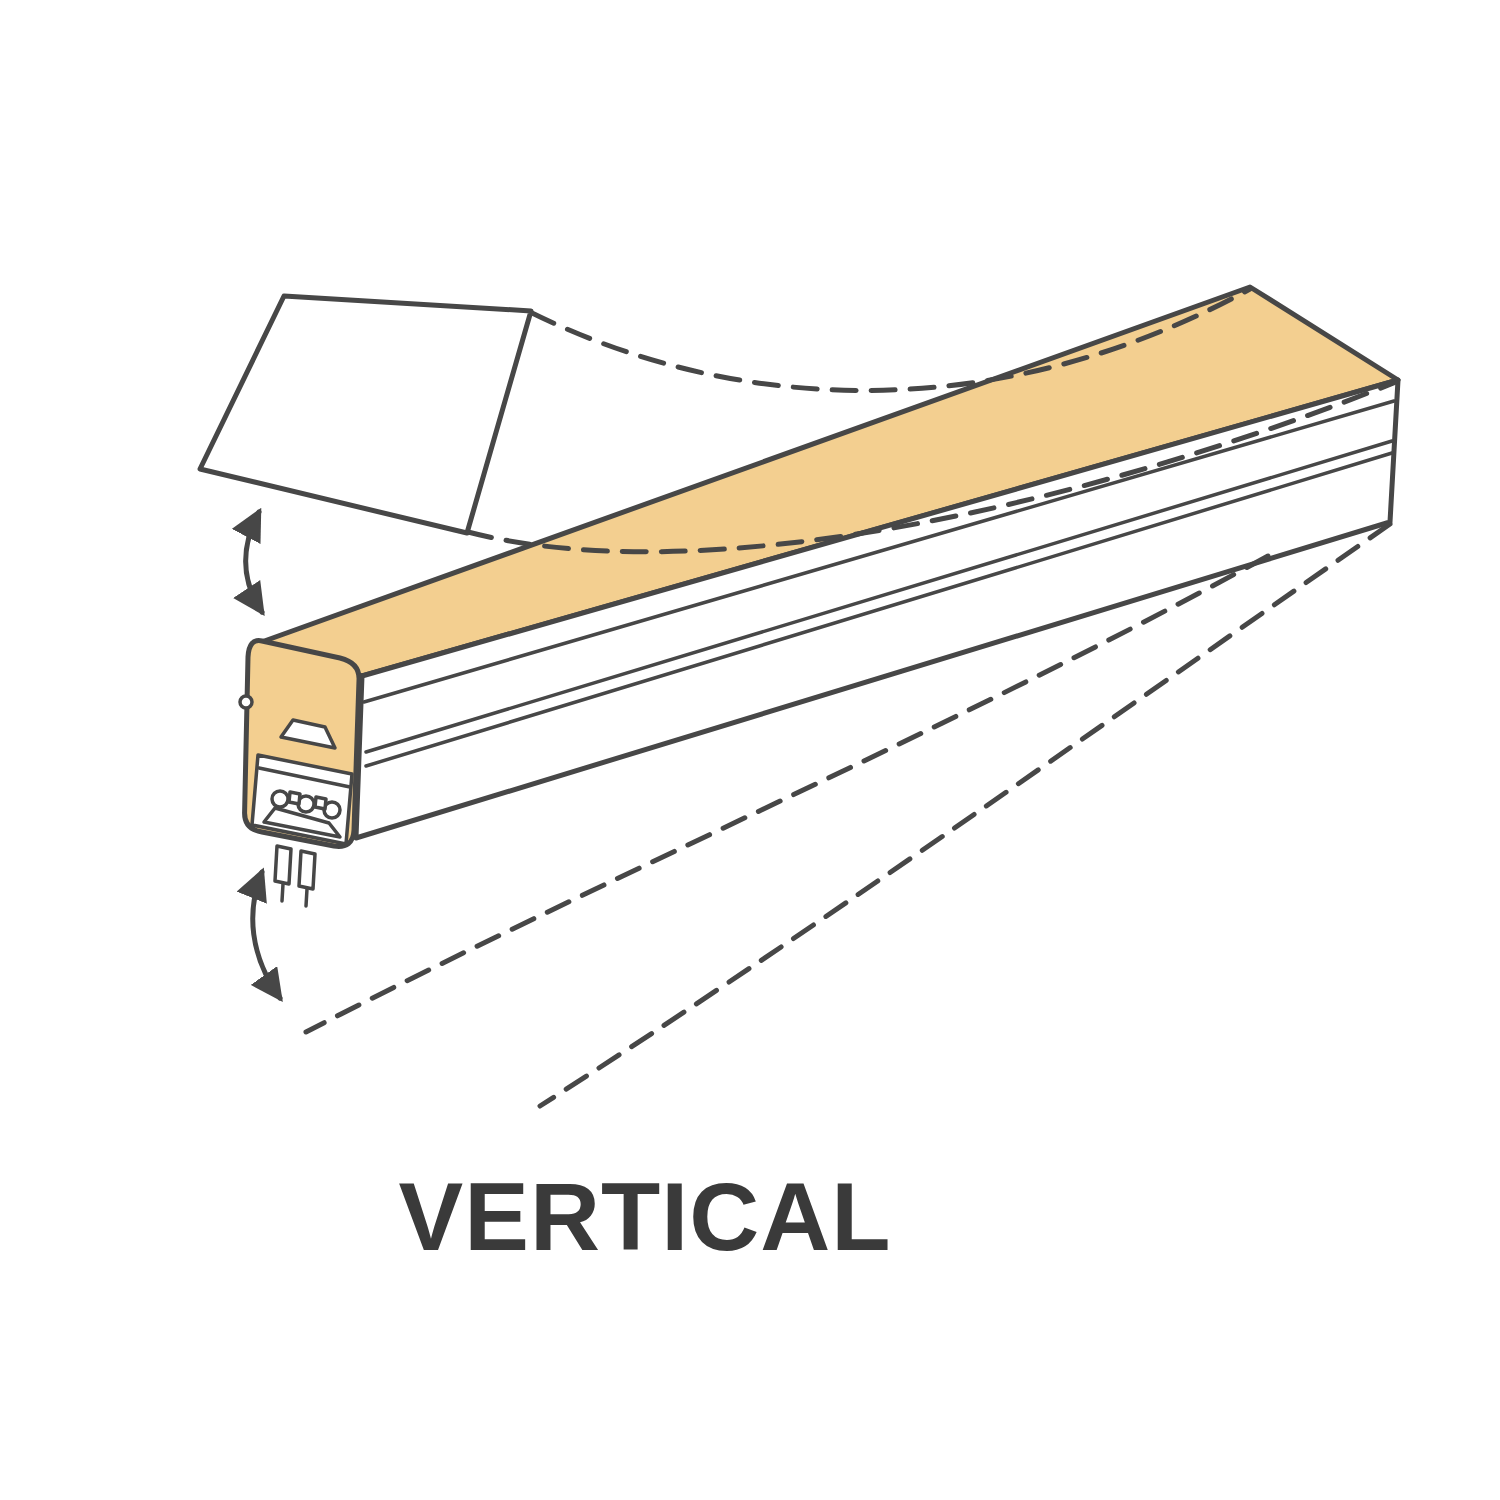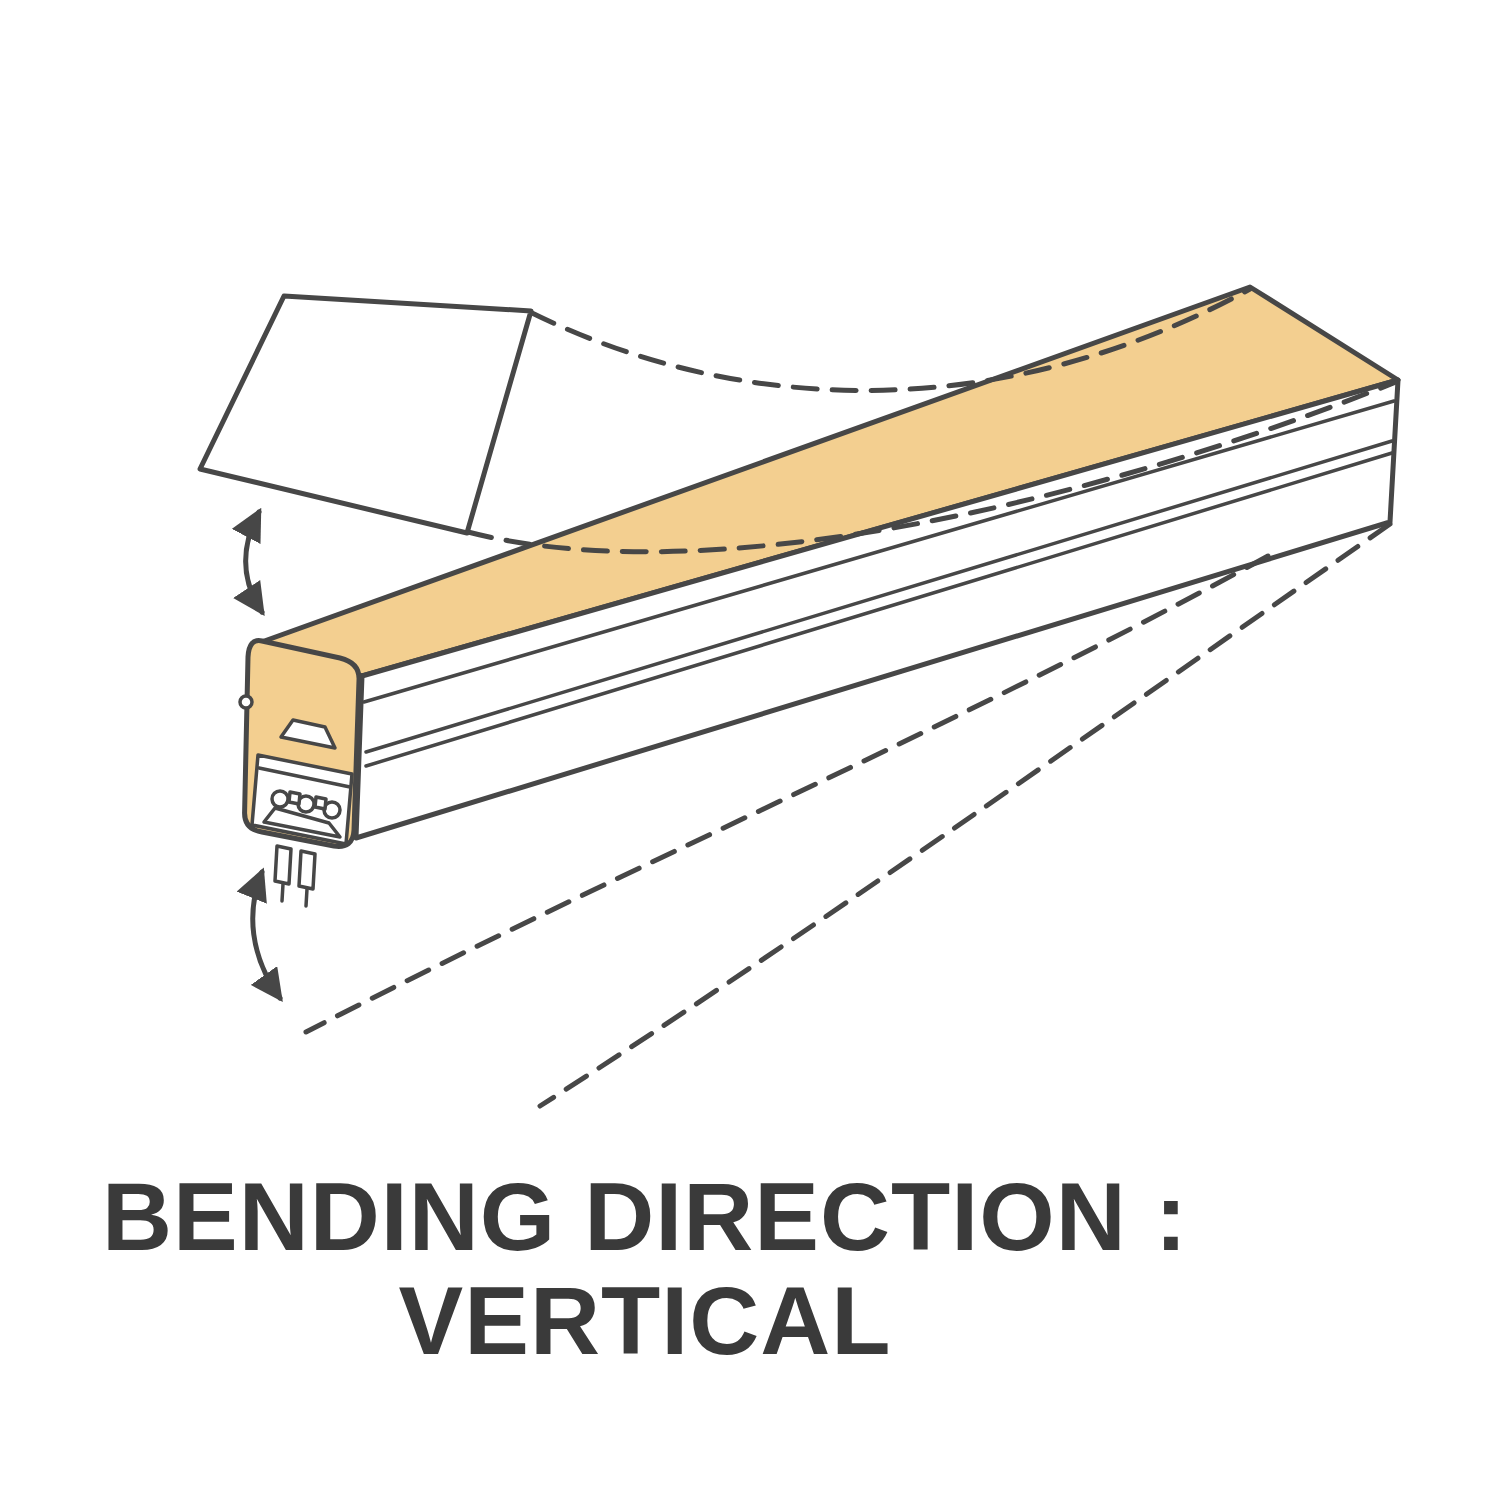--- a/index.html
+++ b/index.html
@@ -108,17 +108,16 @@
       <path class="stroke dashed" d="M 1268 556 C 950 730, 620 870, 306 1032"></path>
     </g>
 
     <g>
       <path class="stroke" marker-start="url(#arrowhead)" marker-end="url(#arrowhead)" d="M 259 512 C 240 548, 242 582, 262 612"></path>
       <path class="stroke" marker-start="url(#arrowhead)" marker-end="url(#arrowhead)" d="M 262 872 C 246 912, 250 956, 280 998"></path>
     </g>
   </svg>
 
   <div class="caption">
-    <div class="line">BENDING DIRECTION :</div>
     <div class="line">VERTICAL</div>
   </div>
 
 </div>
 
 </body></html>

